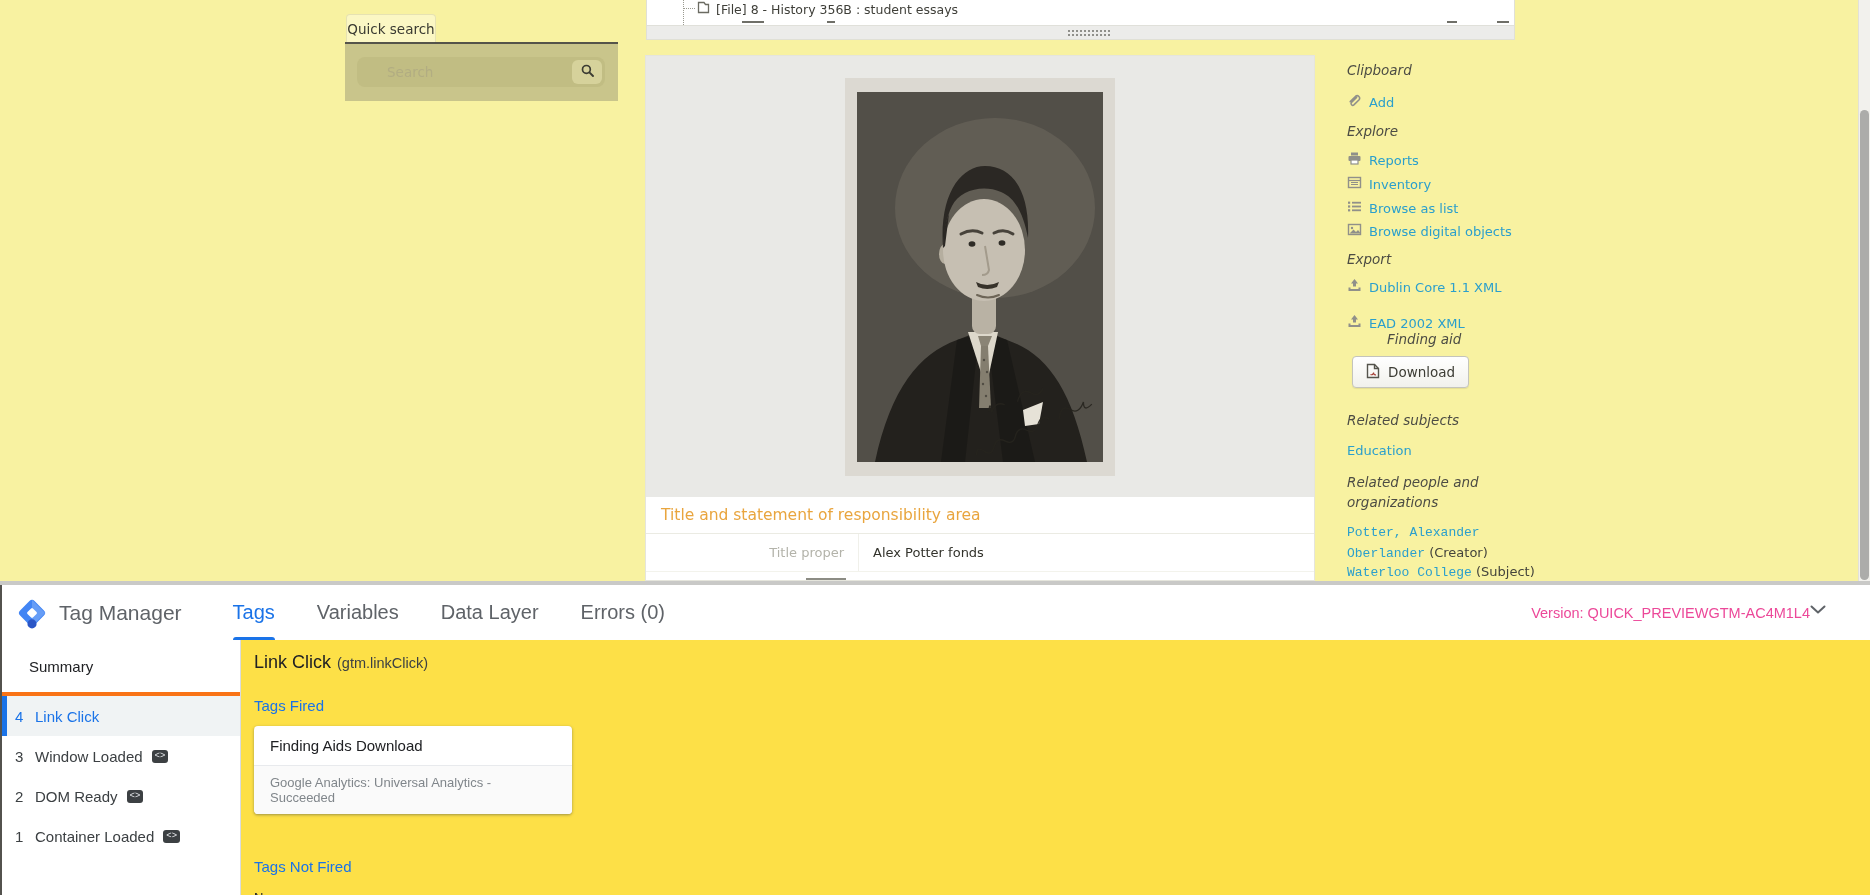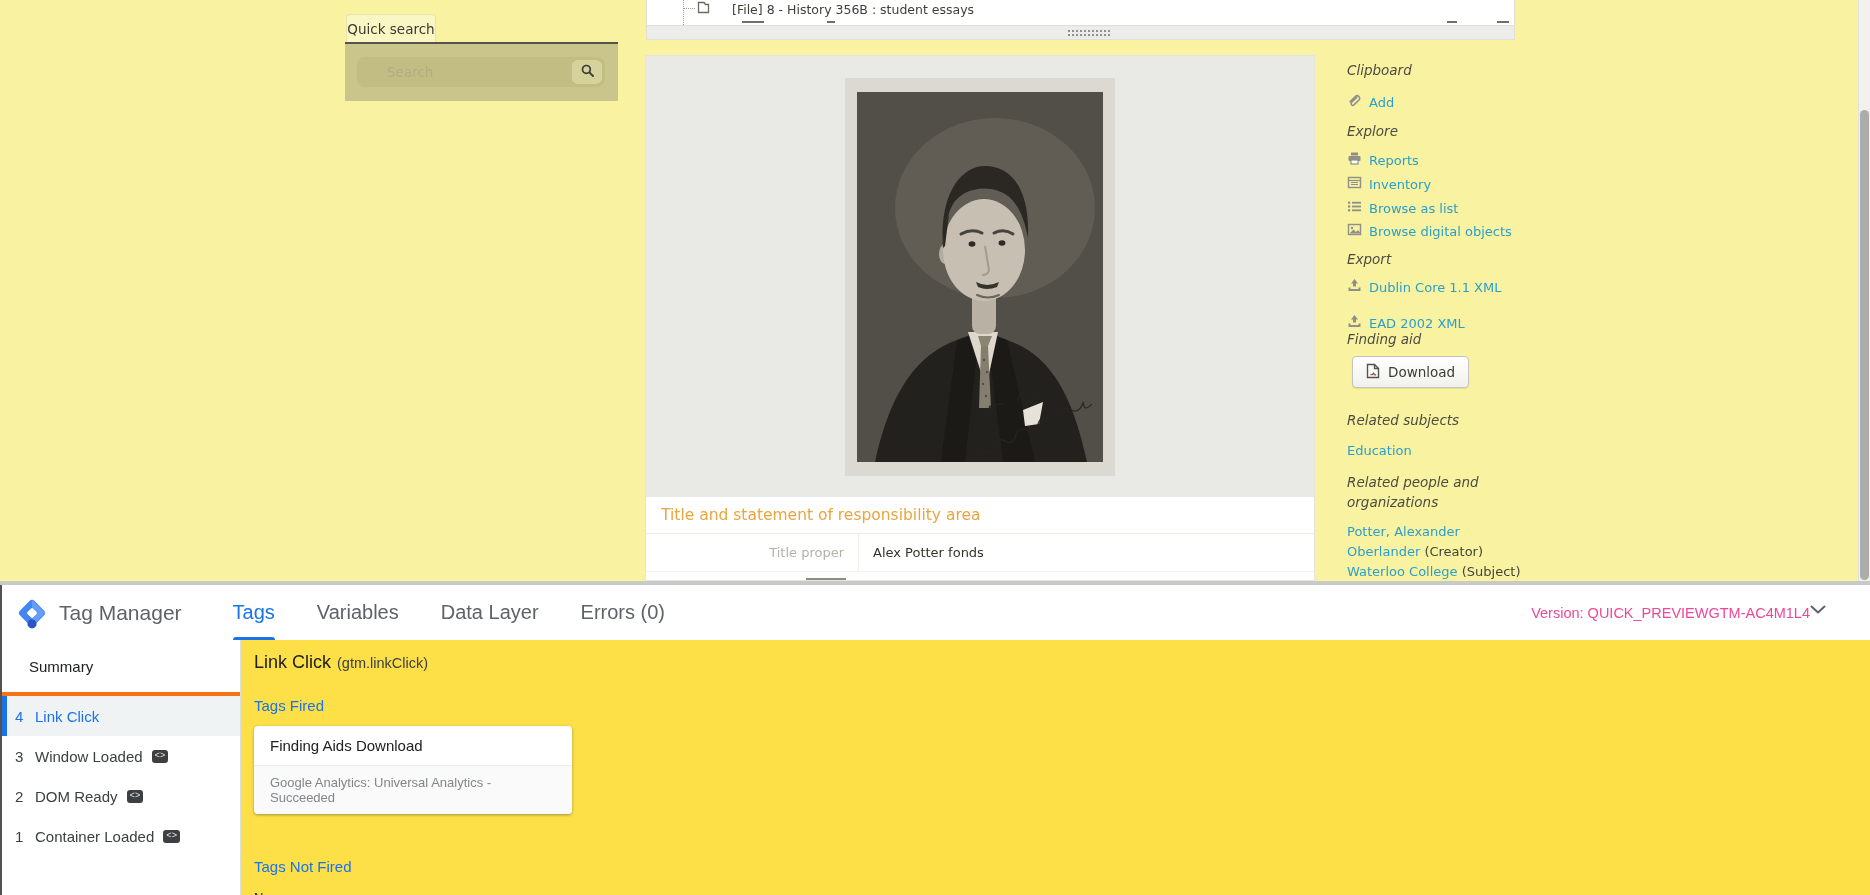--- a/index.html
+++ b/index.html
@@ -21,21 +21,21 @@
               padding-left:30px; font-family:"DejaVu Sans", sans-serif; }
   .qs-input::placeholder { color:#b2ad82; }
   .qs-btn { width:30px; height:24px; margin-right:3px; background:#d6d29b; border:none; border-radius:6px;
             display:flex; align-items:center; justify-content:center; cursor:pointer; }
 
   
   .tree-panel { position:absolute; left:646px; top:0; width:869px; height:40px; background:#fff;
                 border:1px solid #e0e0d6; border-top:none; overflow:hidden; }
   .tree-vline { position:absolute; left:36px; top:0; width:1px; height:27px; border-left:1px dotted #9a9a90; }
   .tree-hline { position:absolute; left:37px; top:8px; width:11px; border-top:1px dotted #9a9a90; }
-  .tree-row { position:absolute; left:50px; top:1px; display:flex; align-items:center; gap:22px;
+  .tree-row { position:absolute; left:50px; top:1px; display:flex; align-items:center; gap:6px;
               font-size:12.5px; color:#3f3f39; white-space:nowrap; cursor:pointer; }
   .tree-partial { position:absolute; top:21px; height:2px; background:#6f6f68; }
   .tree-scroll { position:absolute; left:0; bottom:0; width:100%; height:14px; background:#ececea; border-top:1px solid #e0e0da; }
   .tree-grip { position:absolute; left:420px; top:3px; width:44px; height:9px;
                background-image:radial-gradient(#8f8f8a 1px, transparent 1.2px); background-size:4px 4px; cursor:grab; }
 
   
   .record-panel { position:absolute; left:645px; top:55px; width:670px; height:526px; background:#fff;
                   border:1px solid #e5e5dc; overflow:hidden; }
   .photo-area { position:absolute; left:0; top:0; width:668px; height:441px; background:#e9e9e6; }
@@ -47,21 +47,21 @@
   .field-value { flex:1; border-left:1px solid #f0f0ea; padding-left:14px; font-size:13px; color:#33332c; line-height:37px; }
   .record-divider2 { position:absolute; left:0; top:515px; width:668px; border-top:1px solid #f3f3ec; }
   .field-partial { position:absolute; top:522px; height:3px; background:#8c8c84; }
 
   
   .atom-h { position:absolute; left:1347px; font-style:italic; font-size:13.5px; color:#4c4c44; }
   .atom-link { position:absolute; left:1347px; display:flex; align-items:center; gap:7px;
                font-size:13px; color:#2b9fcc; text-decoration:none; cursor:pointer; white-space:nowrap; }
   .atom-link svg { flex:0 0 auto; }
   .atom-mixed { position:absolute; left:1347px; font-size:13px; line-height:19.5px; }
-  .atom-mixed a { color:#2b9fcc; text-decoration:none; cursor:pointer; }
+  .atom-mixed a { color:#2b9fcc; text-decoration:none; cursor:pointer;font-family:Liberation Mono, monospace; }
   .atom-mixed .suffix { color:#44443c; }
   .download-btn { position:absolute; left:1352px; top:356px; height:32px; padding:0 13px;
                   background:linear-gradient(#ffffff,#f1f1ec); border:1px solid #c4c4bc; border-radius:4px;
                   display:flex; align-items:center; gap:8px; font-size:13.5px; color:#3c3c34; cursor:pointer;
                   box-shadow:0 1px 1px rgba(0,0,0,0.08); font-family:"DejaVu Sans", sans-serif; }
 
   
   .page-scrollbar { position:absolute; right:0; top:0; width:12px; height:581px; background:#f2f1ed; border-left:1px solid #e2e1d9; }
   .page-scroll-thumb { position:absolute; left:1px; top:110px; width:9px; height:470px; background:#acacaa; border-radius:5px; cursor:grab; }
 
@@ -281,21 +281,21 @@
     <a class="atom-link" style="top:314px;">
       <span>
         <svg width="15" height="15" viewBox="0 0 15 15">
             <path d="M7.5 1 L11 5.5 H9 V8.5 H6 V5.5 H4 Z" fill="#90908a"></path>
             <path d="M1.5 9.5 V13 H13.5 V9.5 H11.5 V11 H3.5 V9.5 Z" fill="#90908a"></path>
           </svg>
       </span>
       <span>EAD 2002 XML</span>
     </a>
 
-    <div class="atom-h" style="top:331px;">Finding aid</div>
+    <div class="atom-h" style="top:331px;margin-left:40px;">Finding aid</div>
 
     <button class="download-btn">
       <span>
         <svg width="14" height="16" viewBox="0 0 14 16">
             <path d="M1.5 1.5 H8.5 L12.5 5.5 V14.5 H1.5 Z" fill="none" stroke="#55544c" stroke-width="1.4"></path>
             <path d="M8.5 1.5 V5.5 H12.5" fill="none" stroke="#55544c" stroke-width="1.4"></path>
             <path d="M4.5 11.5 q2.5 1 3 -2 q0.3 3 2.5 2.2" stroke="#a33c32" stroke-width="1.2" fill="none"></path>
           </svg>
       </span>
       <span>Download</span>

